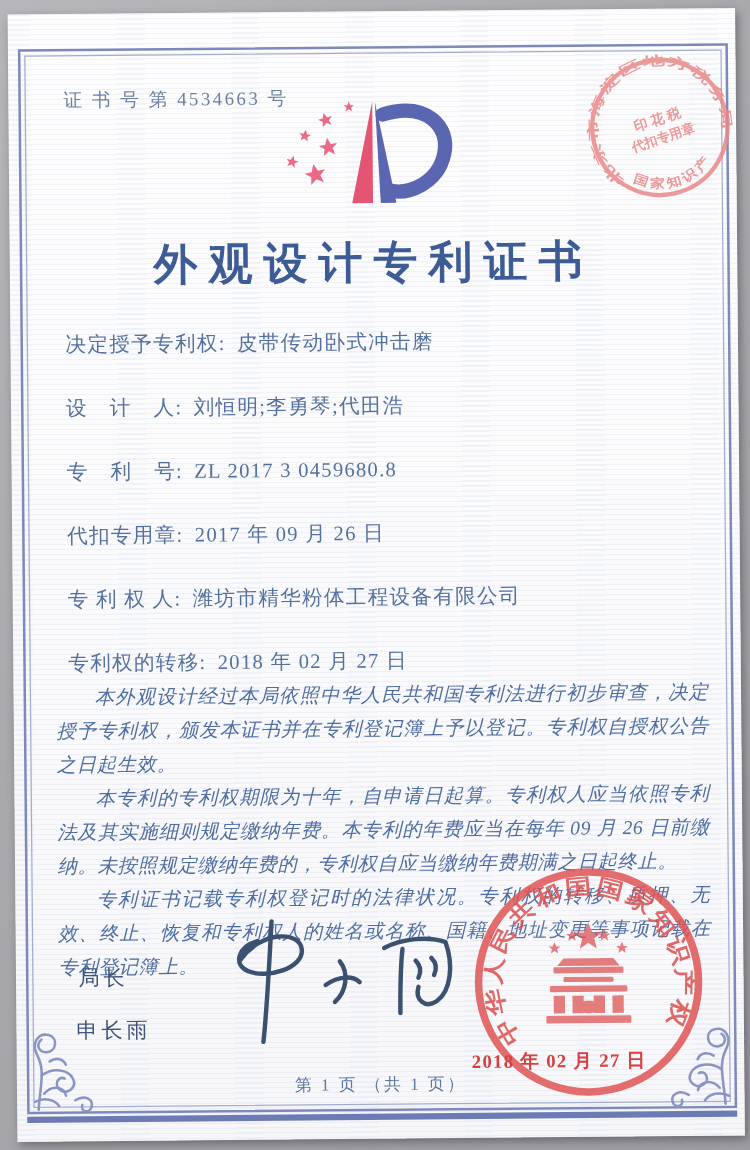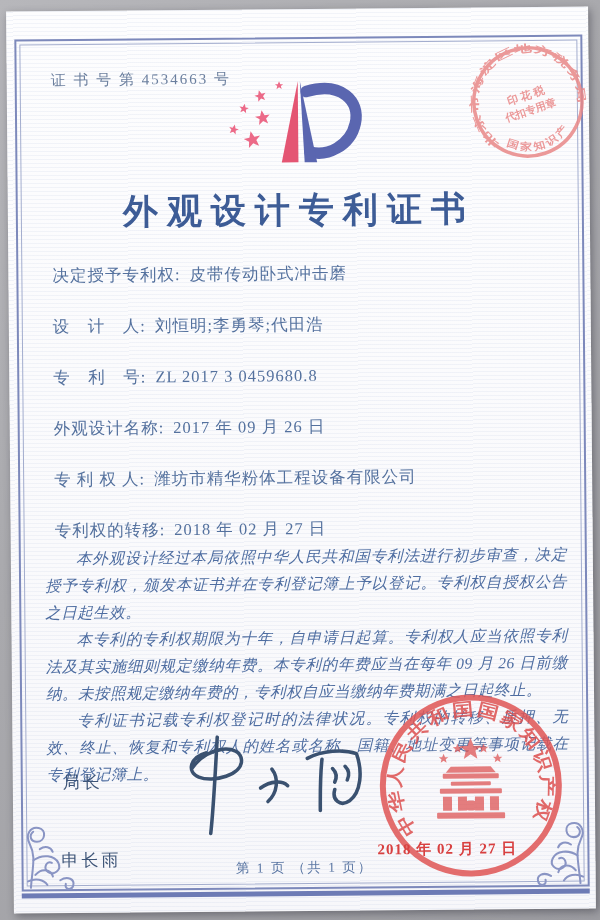--- a/index.html
+++ b/index.html
@@ -29,21 +29,21 @@
   .frow{font-size:16.5px;color:#54719e;white-space:nowrap;}
   .flabel{letter-spacing:1px;}
   .fvalue{margin-left:9px;letter-spacing:1px;}
   .body-text{position:absolute;left:34px;right:26px;top:534px;color:#4e6da1;}
   .body-text p{
     margin:0;font-size:15.5px;line-height:27px;text-indent:2em;
     text-align:justify;font-style:italic;letter-spacing:.5px;
   }
   .sig-title{position:absolute;left:50px;top:760px;font-family:"Liberation Sans",sans-serif;
     font-size:17px;color:#3e5578;letter-spacing:3px;}
-  .sig-name{position:absolute;left:48px;top:838px;font-family:"Liberation Sans",sans-serif;
+  .sig-name{position:absolute;left:48px;top:802px;font-family:"Liberation Sans",sans-serif;
     font-size:17px;color:#3e5578;letter-spacing:3px;}
   .sig-hand{position:absolute;left:150px;top:718px;width:210px;height:115px;}
   .issuing-seal{position:absolute;left:360px;top:680px;width:196px;height:196px;opacity:.85;}
   .seal-date{position:absolute;left:364px;top:832px;font-size:15px;color:#d84040;letter-spacing:1px;font-weight:700;}
   .tax-stamp{position:absolute;left:458px;top:32px;width:126px;height:126px;opacity:.85;}
   .footer{position:absolute;left:0;right:0;top:850px;text-align:center;font-size:13.5px;color:#5a76a3;letter-spacing:2px;}
   .flourish{position:absolute;width:92px;height:92px;}
   .flourish.fl-left{left:8px;top:790px;}
   .flourish.fl-right{right:6px;top:790px;transform:scaleX(-1);}
 </style>
@@ -104,21 +104,21 @@
       <div class="frow">
         <span class="flabel">决定授予专利权:</span><span class="fvalue">皮带传动卧式冲击磨</span>
       </div>
       <div class="frow">
         <span class="flabel">设　计　人:</span><span class="fvalue">刘恒明;李勇琴;代田浩</span>
       </div>
       <div class="frow">
         <span class="flabel">专　利　号:</span><span class="fvalue">ZL 2017 3 0459680.8</span>
       </div>
       <div class="frow">
-        <span class="flabel">外观设计名称:</span><span class="fvalue">2017 年 09 月 26 日</span>
+        <span class="flabel">代扣专用章:</span><span class="fvalue">2017 年 09 月 26 日</span>
       </div>
       <div class="frow">
         <span class="flabel">专 利 权 人:</span><span class="fvalue">潍坊市精华粉体工程设备有限公司</span>
       </div>
       <div class="frow">
         <span class="flabel">专利权的转移:</span><span class="fvalue">2018 年 02 月 27 日</span>
       </div>
     </div>
 
     <div class="body-text">

